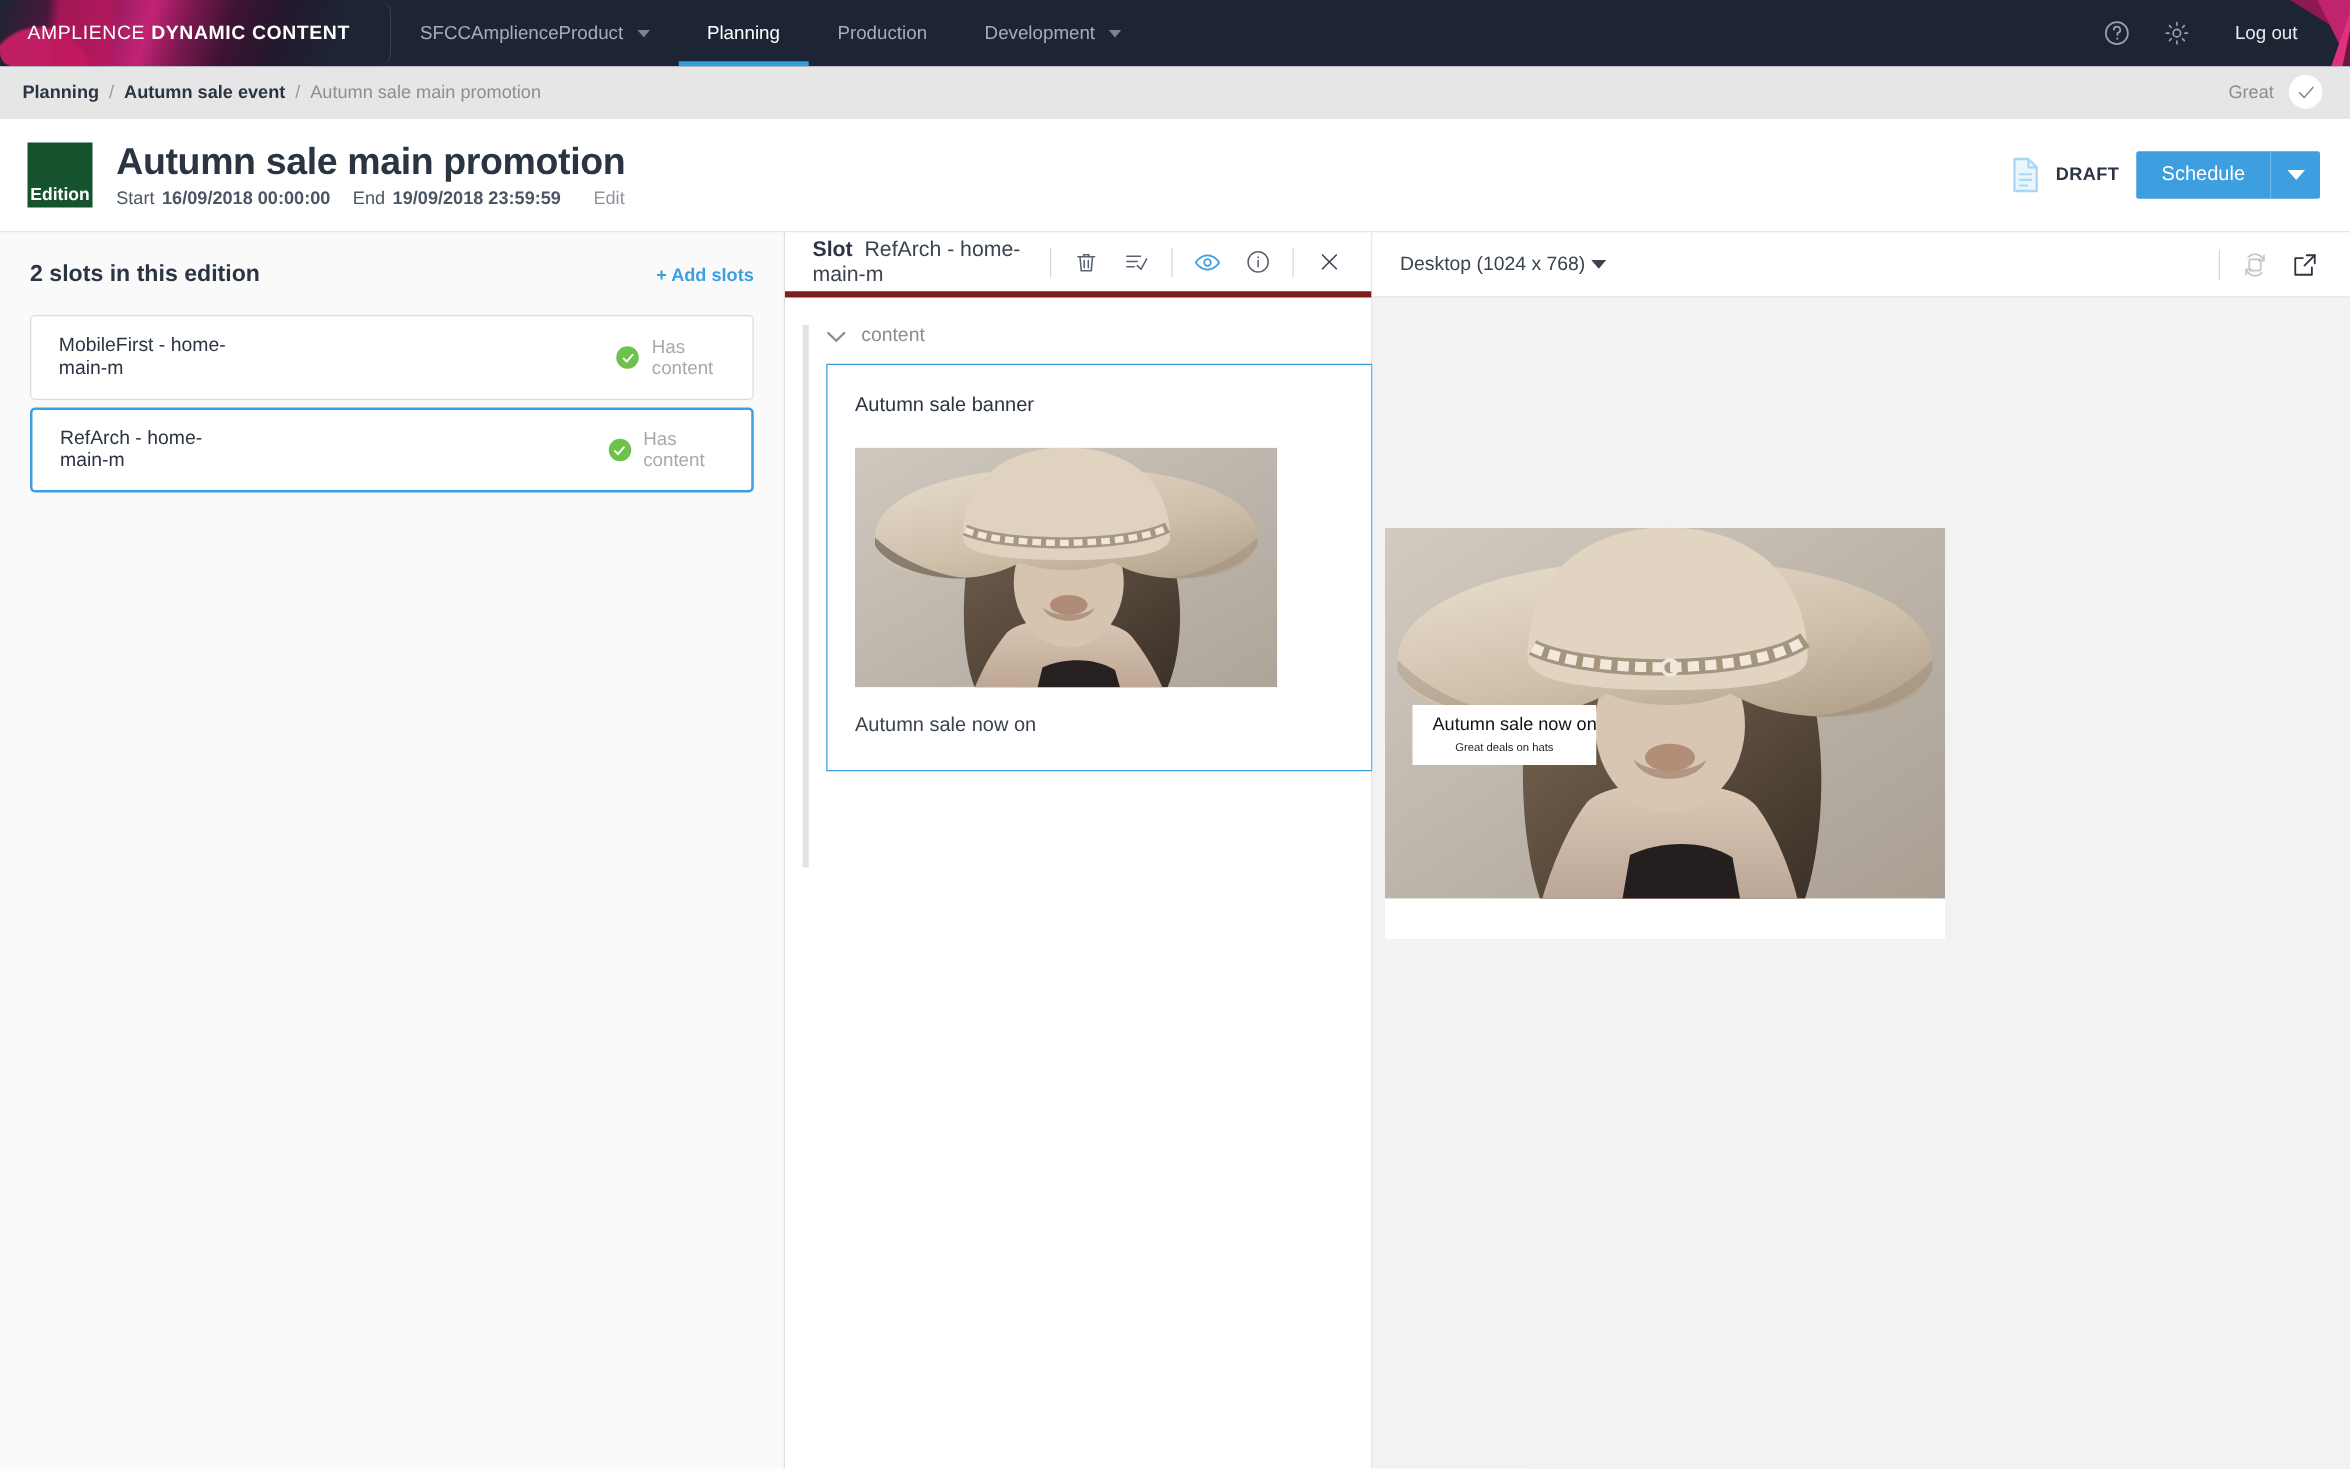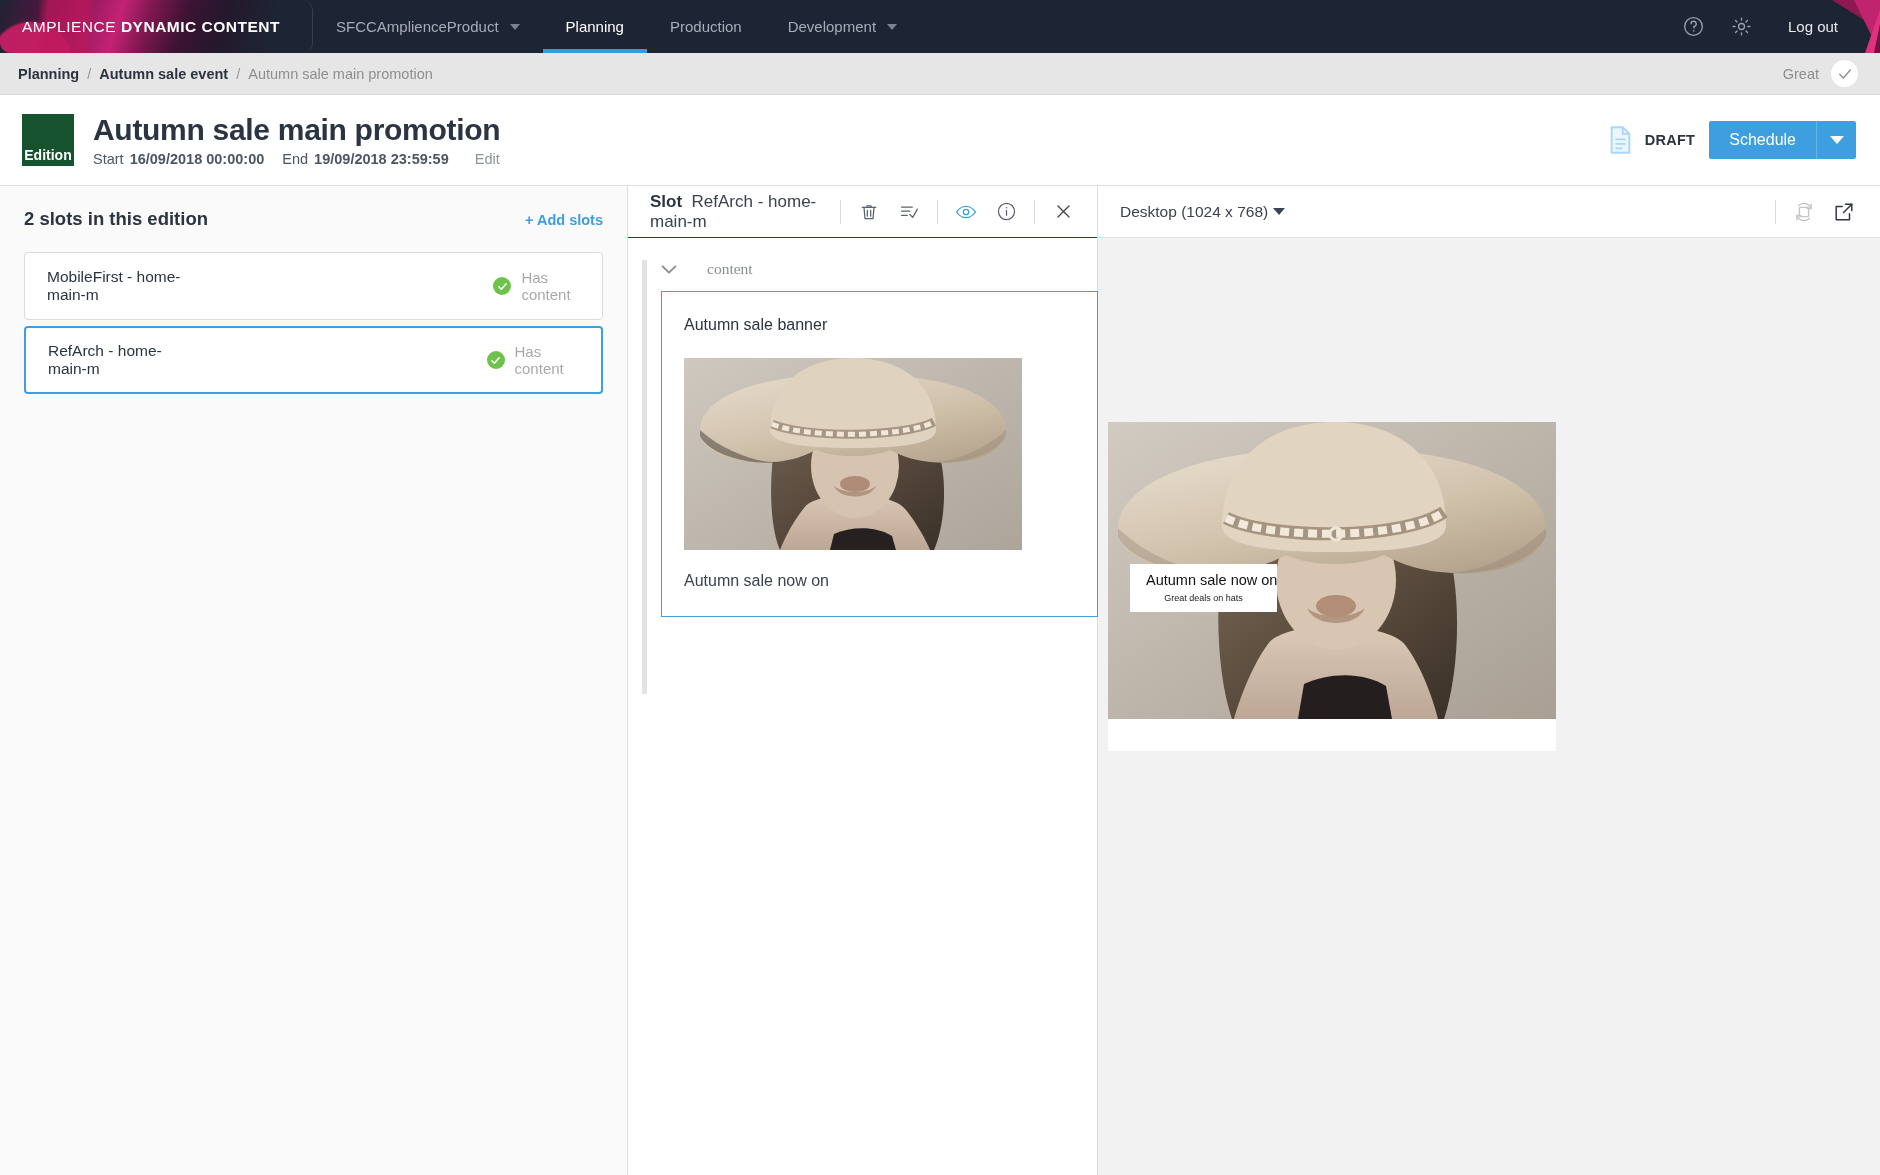--- a/index.html
+++ b/index.html
@@ -210,42 +210,42 @@
     flex: 1 1 auto;
     display:flex; flex-direction:column;
     background:#ffffff;
     border-right: 1px solid #dddddd;
     min-width: 0;
   }
   .slot-header {
     height: 52px; flex:none;
     display:flex; align-items:center;
     padding: 0 14px 0 22px;
-    border-bottom: 1px solid #7f1d1d;
+    border-bottom: 5px solid #7f1d1d;
     justify-content: center;
   }
   .slot-title { font-size: 17px; color:#2b3442; }
   .slot-title b { font-weight: 700; }
   .slot-title span.reg { color:#3a4350; font-weight: 400; }
   .slot-tools { margin-left:auto; display:flex; align-items:center; }
   .tool-btn { width: 40px; height: 34px; display:flex;align-items:center;justify-content:center; cursor:pointer; }
   .tool-sep { width:1px; height:24px; background:#d8d8d8; margin: 0 8px; }
 
   .slot-body { flex:1 1 auto; display:flex; min-height:0; }
   .editor-pane {
     width: 470px; flex:none;
     padding: 22px 0 0 14px;
     display:flex;
     min-height: 0;
   }
   .vrail { width: 5px; background:#e3e3e3; flex:none; height: 434px; margin-right: 14px; }
   .editor-inner { flex:1 1 auto; min-width:0; }
   .content-toggle {
-    display:flex; align-items:center; gap: 30px;
-    color:#888d94; font-size: 15.5px; margin-bottom: 13px; cursor:pointer;font-family:Liberation Serif, serif;
+    display:flex; align-items:center; gap: 12px;
+    color:#888d94; font-size: 15.5px; margin-bottom: 13px; cursor:pointer;
   }
   .content-card {
     border: 1px solid #3e9fe0;
     background:#fff;
     padding: 24px 22px 26px 22px;
   }
   .card-heading { font-size: 16px; color:#2b3442; margin-bottom: 24px; }
   .card-image {
     width: 338px; height: 192px;
     margin-bottom: 22px;

